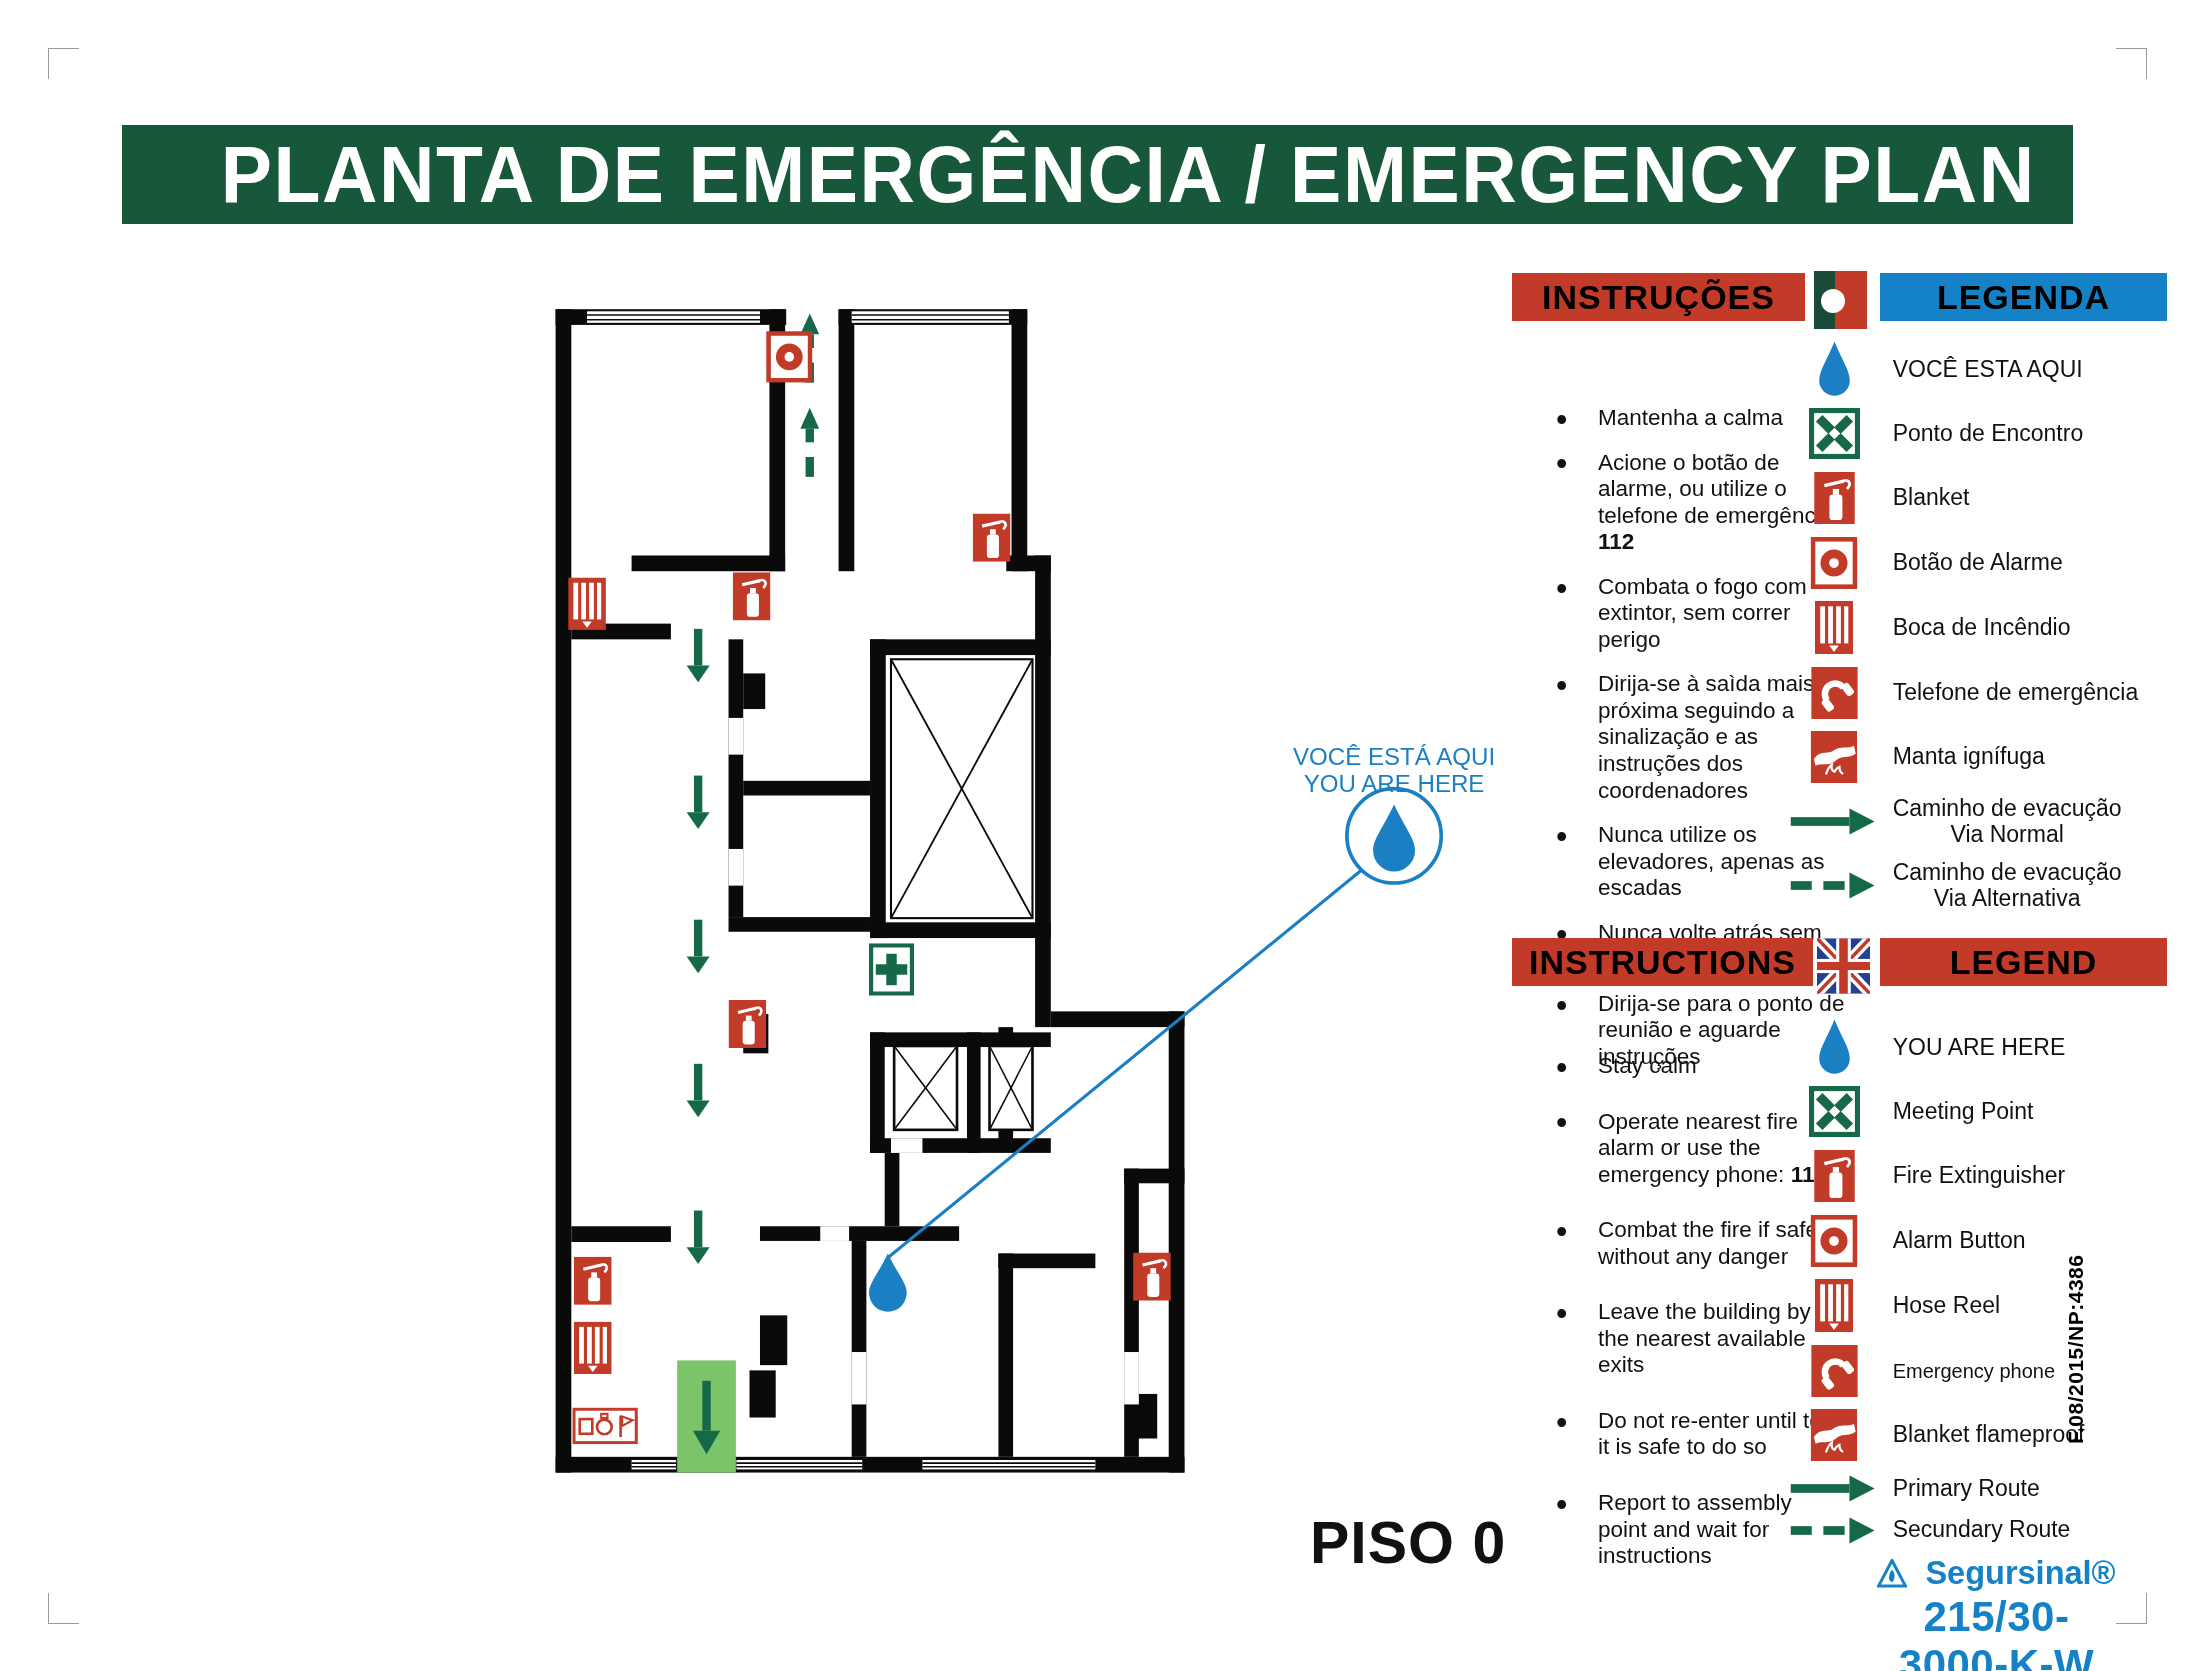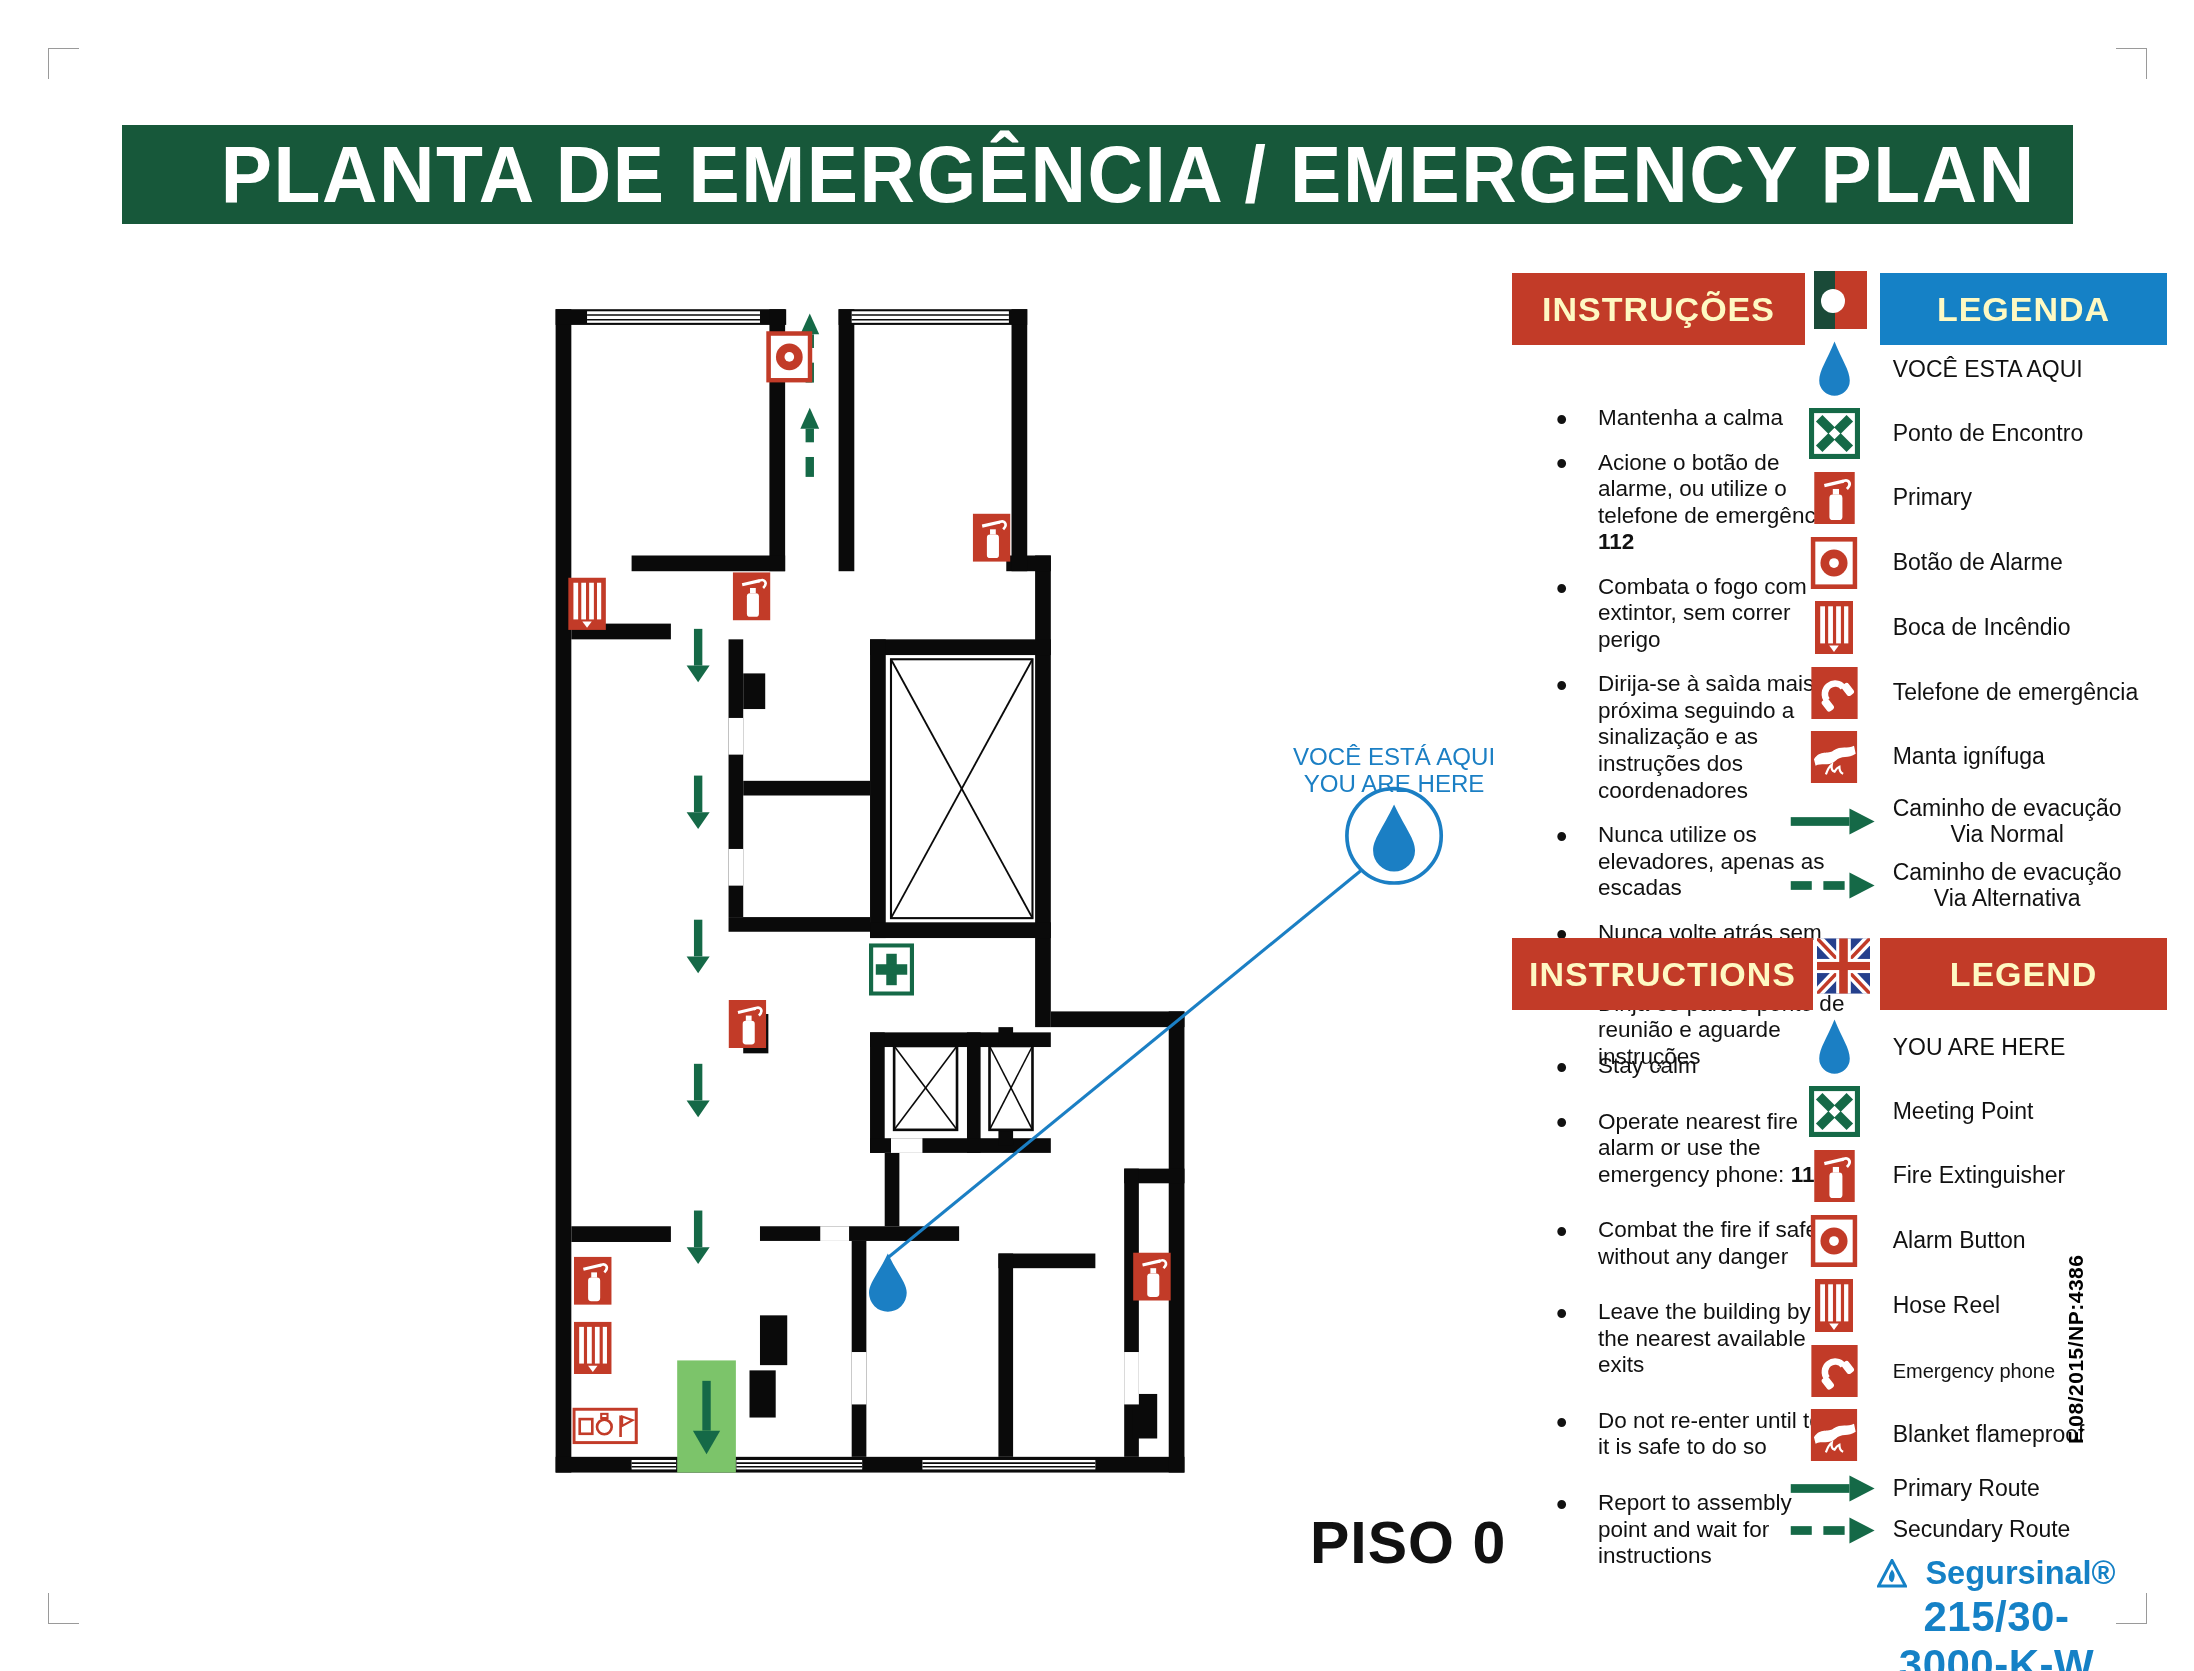--- a/index.html
+++ b/index.html
@@ -10,22 +10,22 @@
   .crop.tl{left:48px;top:48px;border-left-width:1px;border-top-width:1px;}
   .crop.tr{left:2116px;top:48px;border-right-width:1px;border-top-width:1px;}
   .crop.bl{left:48px;top:1593px;border-left-width:1px;border-bottom-width:1px;}
   .crop.br{left:2116px;top:1593px;border-right-width:1px;border-bottom-width:1px;}
   
   .banner{position:absolute;left:122px;top:125px;width:1951px;height:99px;background:#17583a;
           display:flex;align-items:center;justify-content:flex-end;}
   .banner span{color:#fff;font-weight:bold;font-size:80px;letter-spacing:1.6px;white-space:nowrap;
                transform:scaleX(0.96);}
   
-  .hdr{position:absolute;height:72px;display:flex;align-items:center;justify-content:center;
-       color:#fef9c3;font-weight:bold;font-size:34px;letter-spacing:1px;}
+  .hdr{position:absolute;height:48px;display:flex;align-items:center;justify-content:center;
+       color:#000000;font-weight:bold;font-size:34px;letter-spacing:1px;}
   .hdr.red{background:#c23b28;}
   .hdr.blue{background:#1581c6;}
   .hdr-pt-instr{left:1512px;top:273px;width:293px;}
   .hdr-pt-leg{left:1880px;top:273px;width:287px;}
   .hdr-en-instr{left:1512px;top:938px;width:301px;}
   .hdr-en-leg{left:1880px;top:938px;width:287px;}
   .flagbox{position:absolute;width:53px;height:58px;}
   .flag-pt{left:1814px;top:271px;background:#c23b28;overflow:hidden;}
   .flag-pt .g{position:absolute;left:0;top:0;width:40%;height:100%;background:#1a4a38;}
   .flag-pt .c{position:absolute;left:7.3px;top:18px;width:24px;height:24px;border-radius:50%;background:#fff;}
@@ -336,21 +336,21 @@
           <span></span>
         </div>
     </div>
     <div class="lrow">
       <div class="licon">
           <svg width="41" height="52" viewBox="0 0 72 92">
             <use href="#sym-ext"></use>
           </svg>
         </div>
       <div class="llab">
-          <span>Primary</span>
+          <span>Blanket</span>
           <span></span>
         </div>
     </div>
     <div class="lrow">
       <div class="licon">
           <svg width="48" height="52" viewBox="0 0 86 96">
             <use href="#sym-alarm"></use>
           </svg>
         </div>
       <div class="llab">

